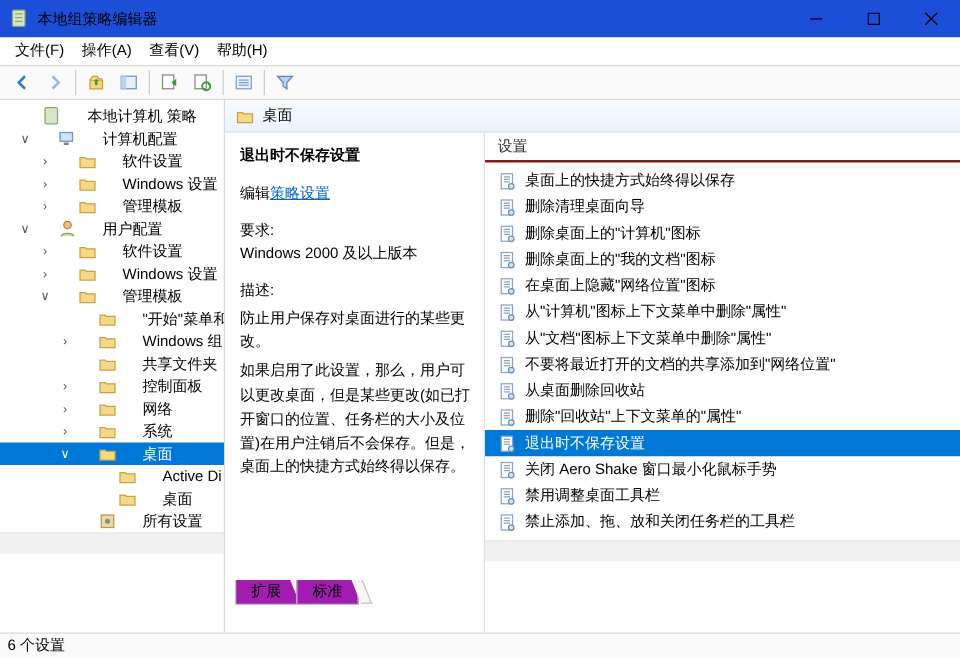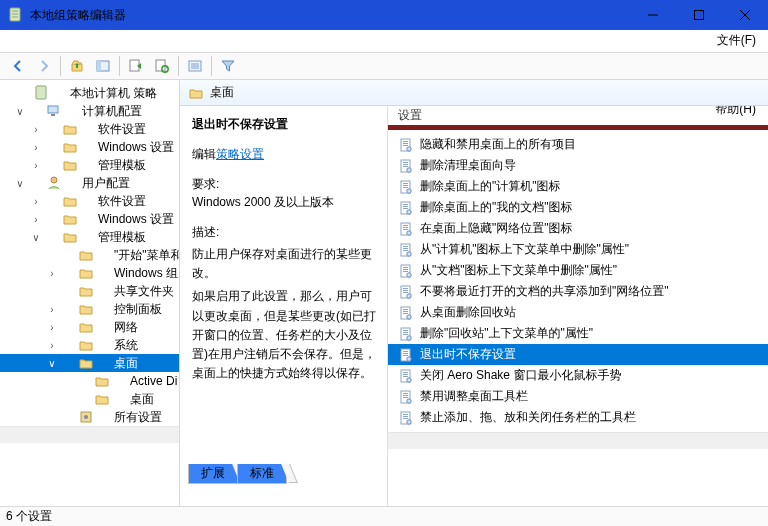--- a/index.html
+++ b/index.html
@@ -5,21 +5,21 @@
   * { box-sizing: border-box; margin: 0; padding: 0; font-family: 'Microsoft YaHei', 'Segoe UI', Tahoma, sans-serif; font-size: 12px; }
   body { width: 768px; height: 526px; overflow: hidden; background: #fff; display: flex; flex-direction: column; }
 
   .titlebar { height: 30px; display: flex; align-items: center; padding: 0 0 0 8px; background: #1d4ed8; }
   .titlebar .icon { width: 16px; height: 16px; margin-right: 6px; }
   .titlebar .title { flex: 1; font-size: 12px; color: #000; }
   .titlebar .sys { display: flex; }
   .sysbtn { width: 46px; height: 30px; display: flex; align-items: center; justify-content: center; color: #222; }
   .sysbtn svg { width: 10px; height: 10px; }
 
-  .menubar { height: 22px; display: flex; align-items: flex-end; padding: 0 6px; gap: 2px; background: #fff; color: #000; flex-direction: column; }
+  .menubar { height: 22px; display: flex; align-items: flex-start; padding: 0 6px; gap: 2px; background: #fff; color: #000; }
   .menu-item { padding: 2px 6px; cursor: default; }
 
   .toolbar { height: 28px; display: flex; align-items: center; padding: 2px 6px; gap: 2px; border-top: 1px solid #d9d9d9; border-bottom: 1px solid #d9d9d9; background: #fafafa; }
   .tb-btn { width: 24px; height: 24px; display: flex; align-items: center; justify-content: center; border-radius: 2px; }
   .tb-sep { width: 1px; height: 20px; background: #ccc; margin: 0 2px; }
 
   .content { flex: 1; display: flex; min-height: 0; position: relative; }
 
   .tree-pane { width: 180px; min-width: 160px; border-right: 1px solid #d9d9d9; overflow: auto; padding: 4px 0 4px 0; }
   .tree-pane .scroll-inner { width: 230px; }
@@ -38,28 +38,28 @@
   .crumb-title { font-size: 12px; color: #000; }
 
   .right-body { flex: 1; display: flex; min-height: 0; }
   .desc-pane { width: 208px; border-right: 1px solid #e0e0e0; padding: 10px 10px 10px 12px; overflow: auto; }
   .desc-heading { font-weight: bold; margin-bottom: 12px; }
   .desc-line { margin-bottom: 12px; line-height: 1.5; }
   .desc-line a { color: #0066cc; text-decoration: underline; cursor: pointer; }
   .desc-para { margin-top: 4px; line-height: 1.6; }
 
   .list-pane { flex: 1; overflow: auto; }
-  .list-header { height: 24px; display: flex; align-items: center; padding: 0 10px; border-bottom: 5px solid #7f1d1d; color: #333; }
+  .list-header { height: 24px; display: flex; align-items: center; padding: 0 10px; border-bottom: 2px solid #7f1d1d; color: #333; }
   .list { list-style: none; padding: 4px 0; }
   .list-item { height: 21px; display: flex; align-items: center; padding: 0 10px; gap: 6px; cursor: default; white-space: nowrap; }
   .list-item.sel { background: #0078d7; color: #fff; }
   .item-icon { width: 16px; height: 16px; flex-shrink: 0; display: inline-flex; align-items: center; justify-content: center; }
 
   .bottom-tabs { position: absolute; bottom: 22px; left: 188px; display: flex; height: 20px; }
-  .btab { padding: 1px 12px; border-left: 1px solid #bfbfbf; border-right: 1px solid #bfbfbf; border-bottom: 1px solid #bfbfbf; background: #3b82f6; font-size: 12px; position: relative; }
+  .btab { padding: 1px 12px; border-left: 1px solid #bfbfbf; border-right: 1px solid #bfbfbf; border-bottom: 1px solid #bfbfbf; background: #a21caf; font-size: 12px; position: relative; }
   .btab.first { border-top-left-radius: 0; }
   .btab.after { margin-left: -1px; }
   .btab:before { content:""; position:absolute; right:-8px; top:0; bottom:0; width:8px; background:#f6f6f6; transform: skewX(22deg); border-right:1px solid #bfbfbf; border-bottom:1px solid #bfbfbf; }
 
   .statusbar { height: 20px; display: flex; align-items: center; padding: 0 6px; border-top: 1px solid #d9d9d9; background: #fafafa; font-size: 12px; }
 
   .hscroll { height: 17px; border-top: 1px solid #e5e5e5; background: #f0f0f0; }
 
   
 </style>
@@ -374,21 +374,21 @@
             <li class="list-item">
               <span class="item-icon">
                 <svg viewBox="0 0 16 16" width="16" height="16">
                   <rect x="3" y="2" width="9" height="12" fill="#fff" stroke="#8aa4c4"></rect>
                   <rect x="5" y="4" width="5" height="1" fill="#8aa4c4"></rect>
                   <rect x="5" y="6" width="5" height="1" fill="#8aa4c4"></rect>
                   <rect x="5" y="8" width="5" height="1" fill="#8aa4c4"></rect>
                   <circle cx="11" cy="12" r="2.2" fill="#d7e4f3" stroke="#6a8fbd"></circle>
                 </svg>
               </span>
-              <span>隐藏和禁用桌面上的所有项目</span>
+              <span>桌面上的快捷方式始终得以保存</span>
             </li>
             <li class="list-item">
               <span class="item-icon">
                 <svg viewBox="0 0 16 16" width="16" height="16">
                   <rect x="3" y="2" width="9" height="12" fill="#fff" stroke="#8aa4c4"></rect>
                   <rect x="5" y="4" width="5" height="1" fill="#8aa4c4"></rect>
                   <rect x="5" y="6" width="5" height="1" fill="#8aa4c4"></rect>
                   <rect x="5" y="8" width="5" height="1" fill="#8aa4c4"></rect>
                   <circle cx="11" cy="12" r="2.2" fill="#d7e4f3" stroke="#6a8fbd"></circle>
                 </svg>

